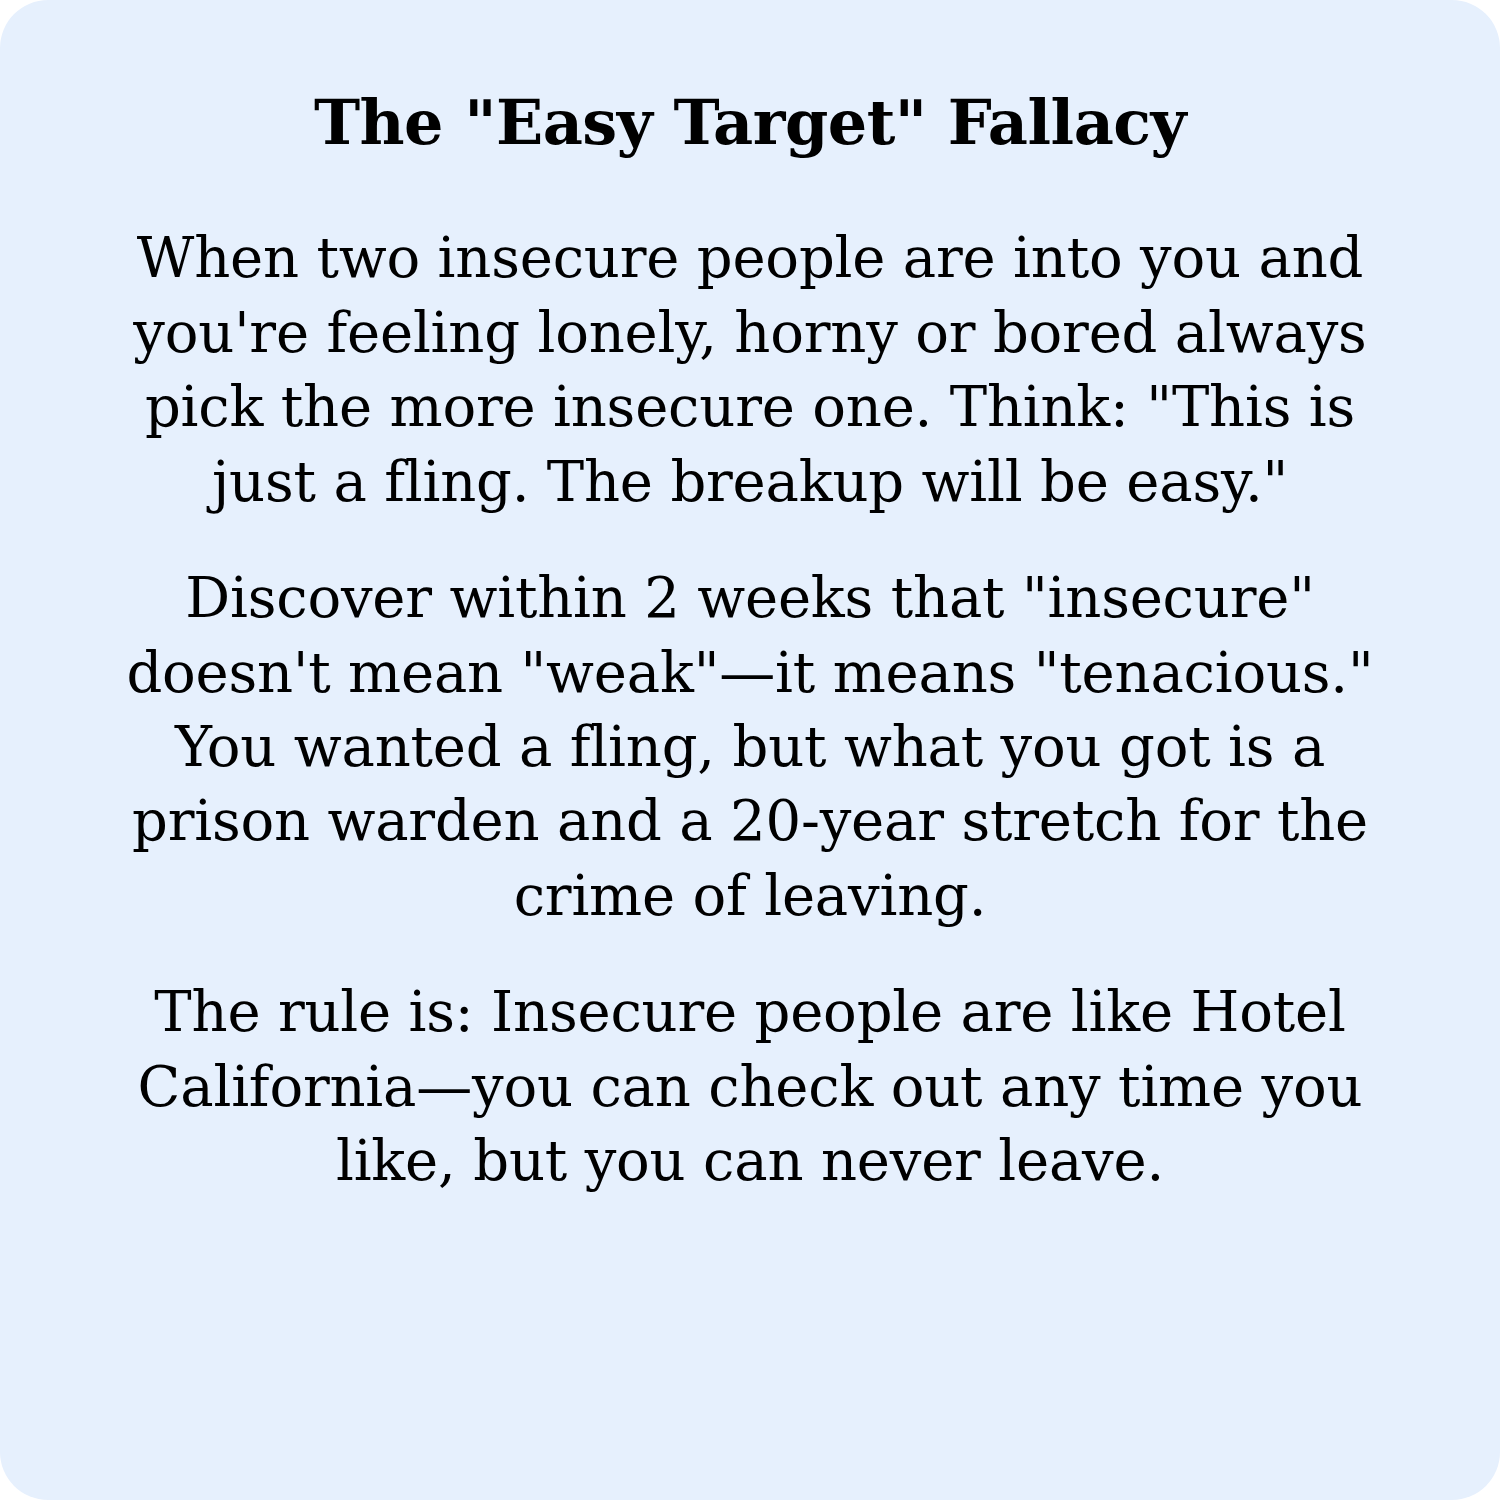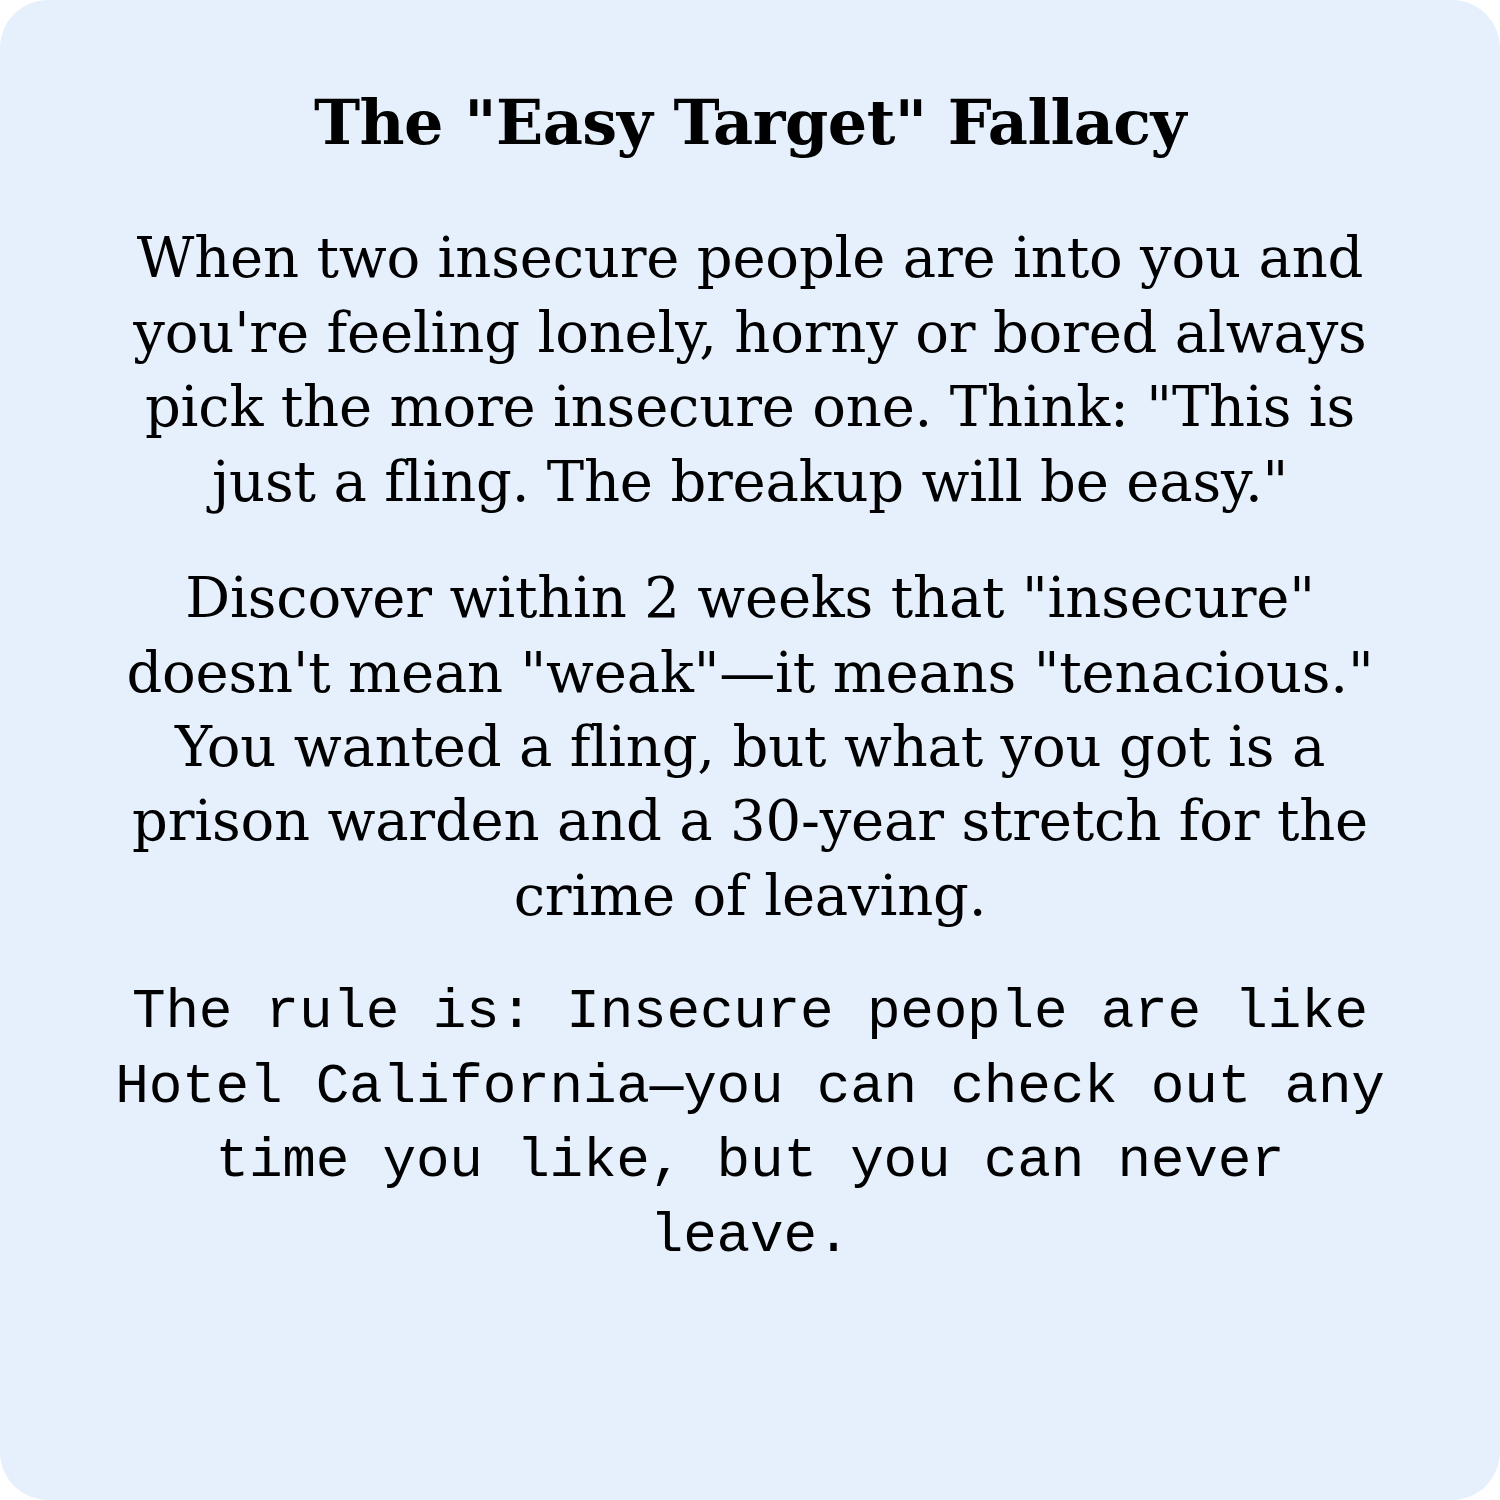--- a/index.html
+++ b/index.html
@@ -37,24 +37,23 @@
     font-size: 56px;
     color: #000000;
     text-align: center;
     line-height: 1.33;
     margin: 0 0 42px 0;
     width: 100%;
     letter-spacing: -0.2px;
   }
   .para:last-child {
     margin-bottom: 4px;
-    font-family: Liberation Mono, monospace;
   }
 </style>
 </head>
 <body>
 
 <div class="card">
   <h1 class="card-title">The "Easy Target" Fallacy</h1>
   <p class="para">When two insecure people are into you and you're feeling lonely, horny or bored always pick the more insecure one. Think: "This is just a fling. The breakup will be easy."</p>
-  <p class="para">Discover within 2 weeks that "insecure" doesn't mean "weak"—it means "tenacious." You wanted a fling, but what you got is a prison warden and a 30-year stretch for the crime of leaving.</p>
+  <p class="para">Discover within 2 weeks that "insecure" doesn't mean "weak"—it means "tenacious." You wanted a fling, but what you got is a prison warden and a 20-year stretch for the crime of leaving.</p>
   <p class="para">The rule is: Insecure people are like Hotel California—you can check out any time you like, but you can never leave.</p>
 </div>
 
 </body></html>

